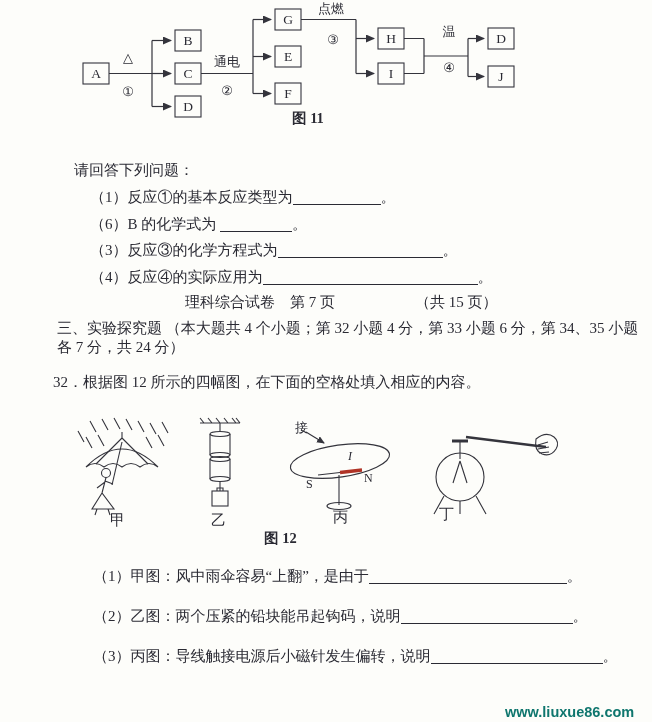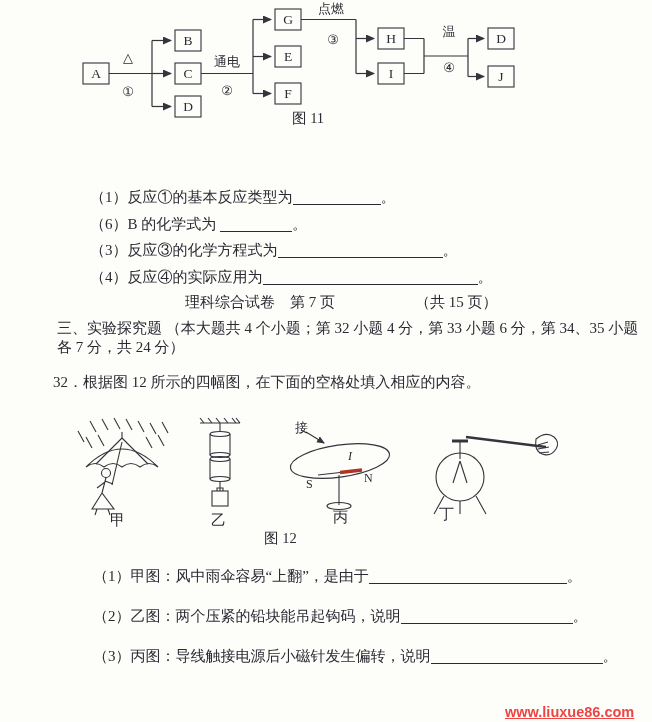--- a/index.html
+++ b/index.html
@@ -1,20 +1,20 @@
 <!DOCTYPE html>
 <html><head>
 <meta charset="utf-8">
 <style>
   *{box-sizing:border-box;}
   body{margin:0;background:#909090;}
   .page{position:relative;width:652px;height:722px;margin:0 auto;background:#fdfdfa;
         font-family:"Liberation Serif","DejaVu Serif",serif;color:#2a2a33;overflow:hidden;}
   .t{position:absolute;font-size:15px;white-space:nowrap;line-height:1.3;}
-  .figcap{font-weight:normal;font-size:14.5px;}
+  .figcap{font-weight:bold;font-size:14.5px;}
   .blank{display:inline-block;height:15px;border-bottom:1.3px solid #2a2a33;vertical-align:-3px;}
   .b90{width:88px}.b75{width:72px}.b165{width:165px}.b215{width:215px}
   .b200{width:198px}.b175{width:172px}.b205{width:205px}
   .wm-name{position:absolute;left:502px;top:678px;font-size:25px;font-weight:bold;
            font-family:"Liberation Sans","DejaVu Sans",sans-serif;letter-spacing:1px;margin-top:44px;}
   .wm-url{position:absolute;left:505px;top:704px;font-size:14.5px;font-weight:bold;
           font-family:"Liberation Sans","DejaVu Sans",sans-serif;}
   svg.layer{position:absolute;left:0;}
   .flow{top:0;}
   .figs{top:415px;}
@@ -79,20 +79,21 @@
       <text x="227" y="66">通电</text>
       <text x="227" y="95">②</text>
       <text x="331" y="13">点燃</text>
       <text x="333" y="44">③</text>
       <text x="449" y="36">温</text>
       <text x="449" y="72">④</text>
     </g>
   </svg>
   <div class="t figcap" style="left:292px;top:109px">图 11</div>
 
+  <div class="t" style="left:74px;top:161px">请回答下列问题：</div>
 
   <div class="t" style="left:90px;top:188px">
     <span>（1）反应①的基本反应类型为</span><span class="blank b90"></span><span>。</span>
   </div>
   <div class="t" style="left:90px;top:215px">
     <span>（6）B 的化学式为 </span><span class="blank b75"></span><span>。</span>
   </div>
   <div class="t" style="left:90px;top:241px">
     <span>（3）反应③的化学方程式为</span><span class="blank b165"></span><span>。</span>
   </div>
@@ -173,15 +174,15 @@
     <span>（1）甲图：风中雨伞容易“上翻”，是由于</span><span class="blank b200"></span><span>。</span>
   </div>
   <div class="t" style="left:93px;top:607px">
     <span>（2）乙图：两个压紧的铅块能吊起钩码，说明</span><span class="blank b175"></span><span>。</span>
   </div>
   <div class="t" style="left:93px;top:647px">
     <span>（3）丙图：导线触接电源后小磁针发生偏转，说明</span><span class="blank b175"></span><span>。</span>
   </div>
 
   <div class="wm-name" style="color: rgb(226, 75, 44);">出国留学网</div>
-  <div class="wm-url" style="color: #ef4444; text-decoration: underline;">www.liuxue86.com</div>
+  <div class="wm-url" style="color: #0f766e;">www.liuxue86.com</div>
 
 </div>
 
 </body></html>

